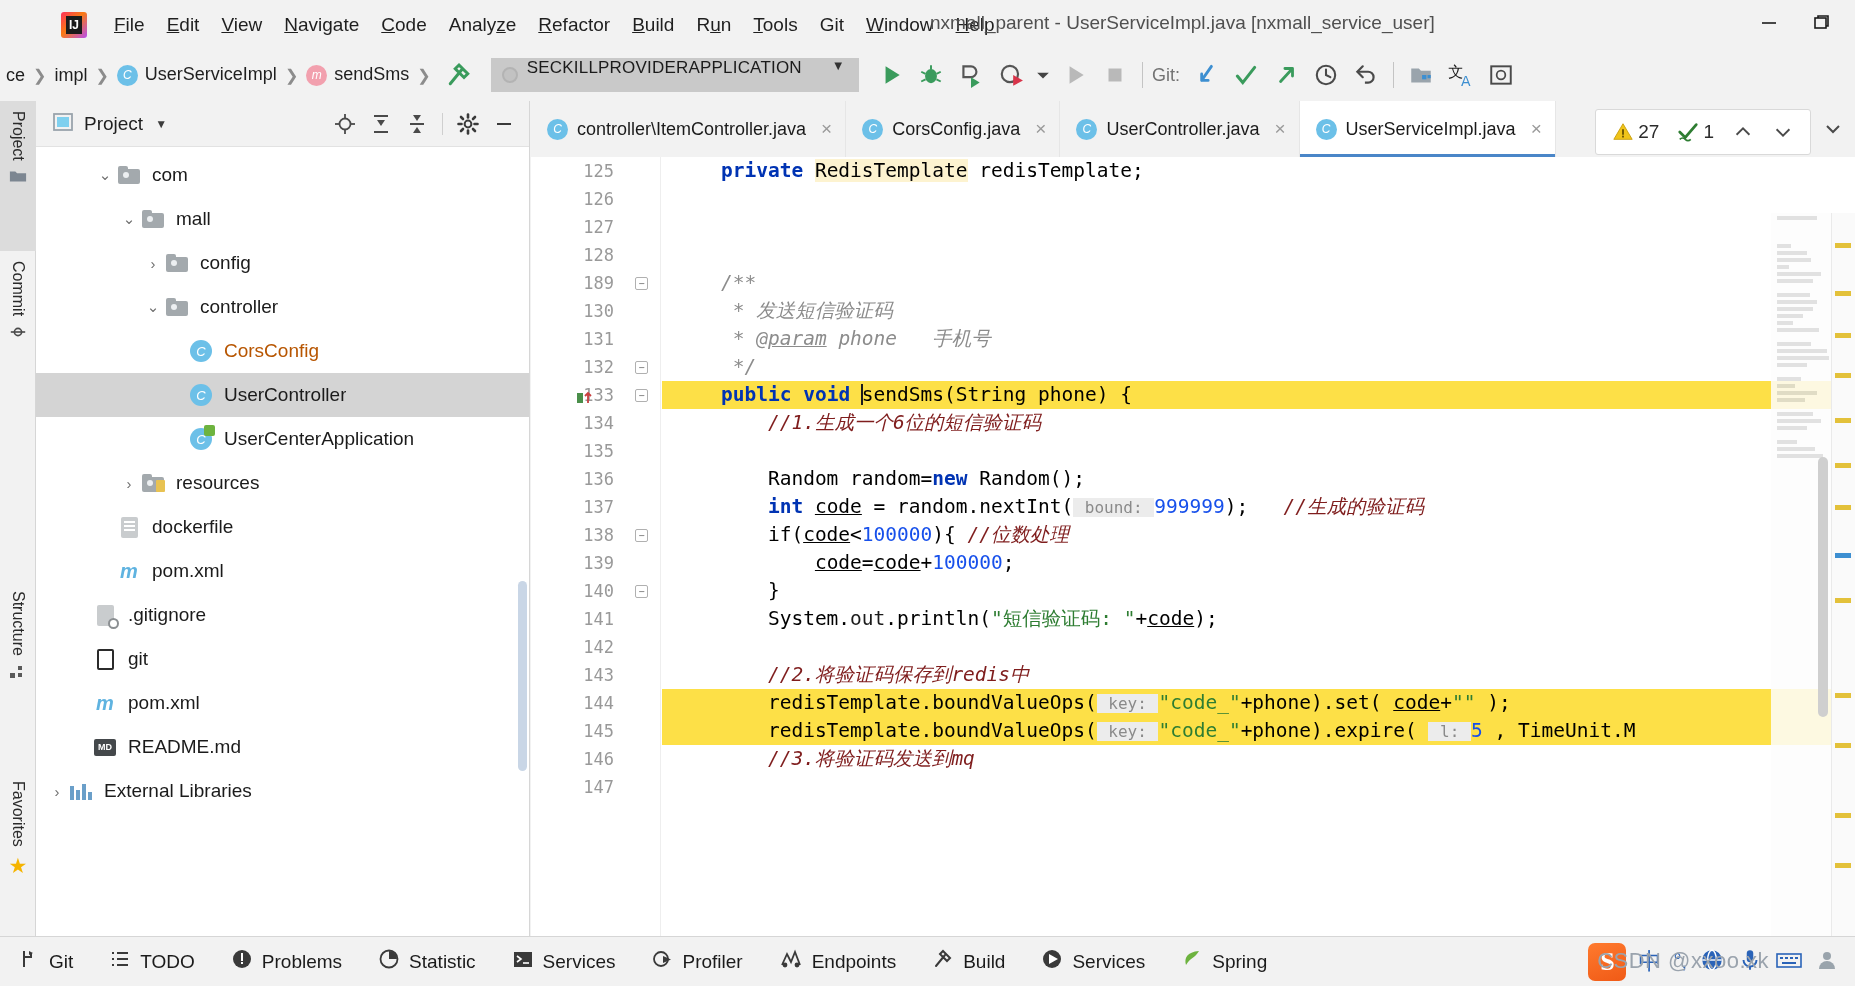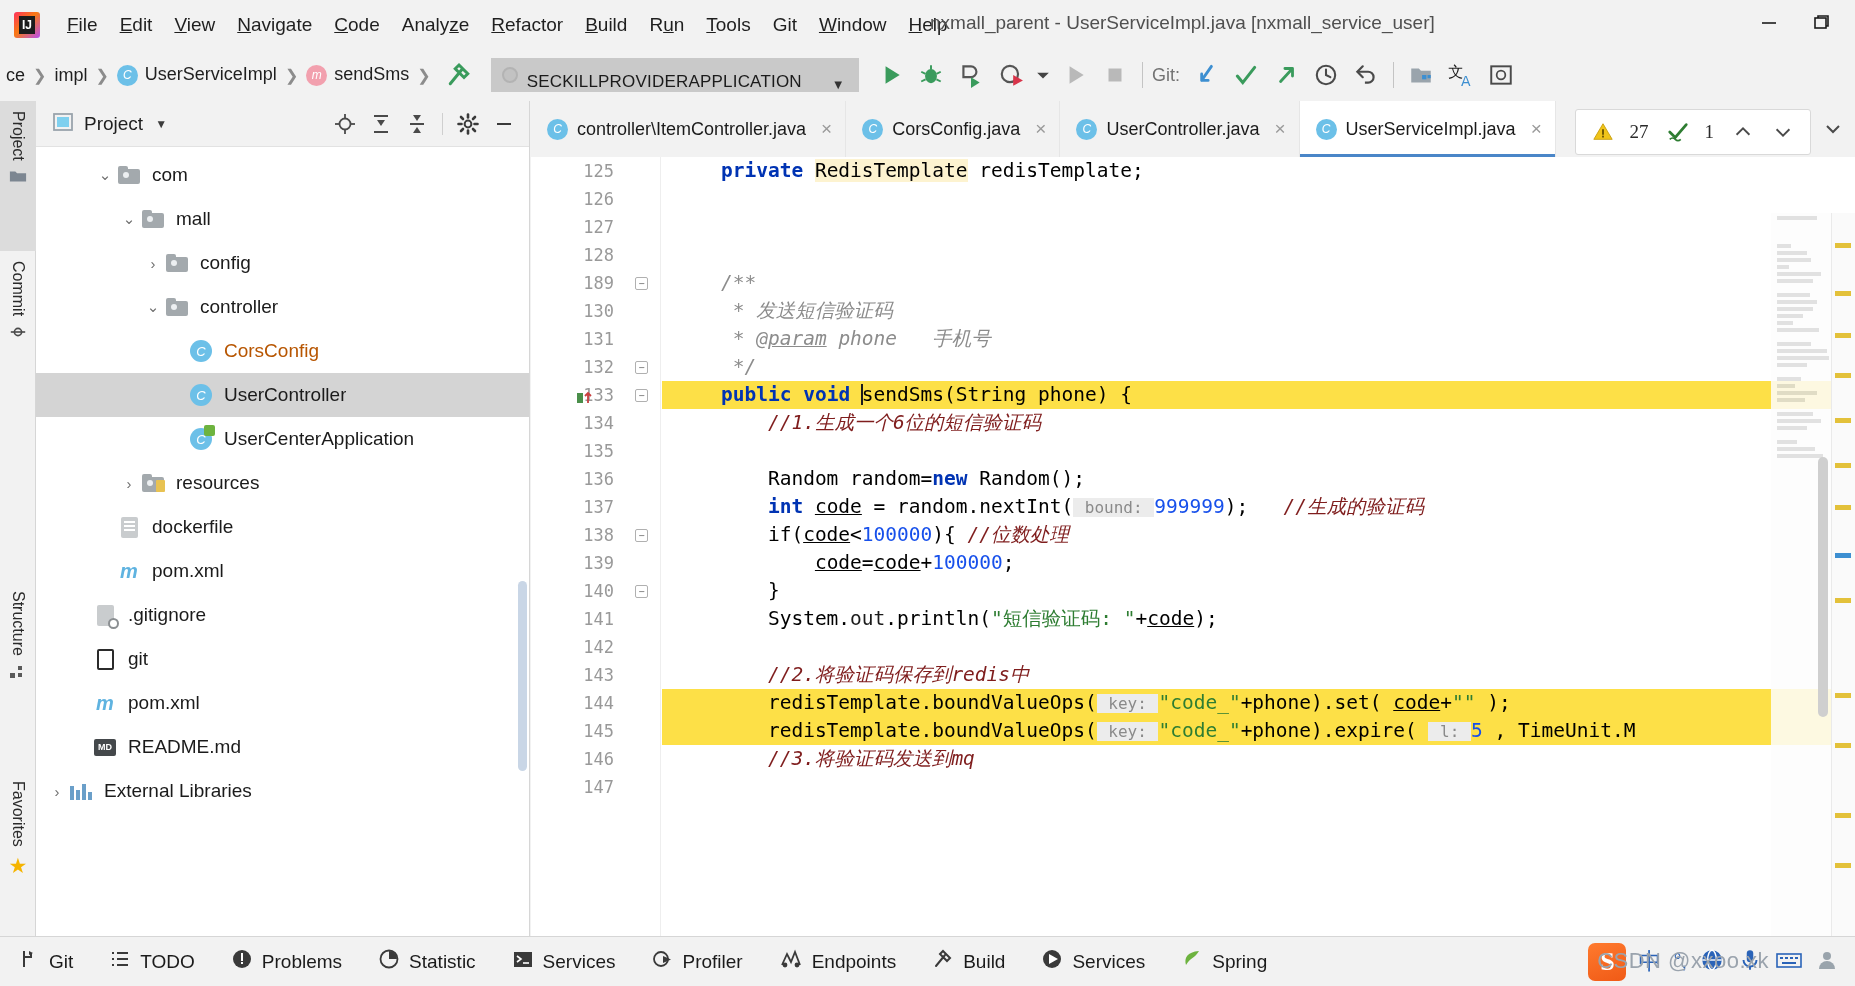--- a/index.html
+++ b/index.html
@@ -8,21 +8,21 @@
     overflow: hidden;
     background: #fff;
     font-family: "Liberation Sans", sans-serif;
     -webkit-font-smoothing: antialiased;
   }
   .app { position: relative; width: 1855px; height: 986px; background: #f2f2f2; }
 
   
   .menubar {
     position: absolute; left: 0; top: 0; width: 1855px; height: 49px;
-    background: #f2f2f2; display: flex; align-items: center;
+    background: #f2f2f2; display: flex; align-items: center; padding-left: 47px;
   }
   .ij-logo {
     width: 26px; height: 26px; margin-left: 14px; margin-right: 16px;
     border-radius: 3px; position: relative; overflow: hidden;
     background: linear-gradient(135deg,#fe315d 0%, #f97a12 45%, #b74ef1 100%);
     flex: none;
   }
   .ij-logo::after {
     content: ""; position: absolute; left: 5px; top: 4px; width: 16px; height: 18px;
     background: #1b1b1b;
@@ -54,21 +54,21 @@
   .crumb { white-space: nowrap; }
   .crumb-sep { color: #8c8c8c; margin: 0 8px; font-size: 16px; }
   .cicon {
     display: inline-flex; width: 21px; height: 21px; border-radius: 50%;
     align-items: center; justify-content: center; color: #fff;
     font-size: 12px; font-style: italic; margin-right: 7px; vertical-align: middle;
   }
   .cicon.cls { background: #6cc0e8; }
   .cicon.mth { background: #f2a0ae; }
   .run-config {
-    display: flex; align-items: flex-end; height: 34px; background: #c9c9c9;
+    display: flex; align-items: flex-start; height: 34px; background: #c9c9c9;
     padding: 0 14px 0 36px; margin-left: 14px; position: relative; min-width: 358px;
     font-size: 17px; color: #1b1b1b; letter-spacing: .2px;
   }
   .run-config .spring-dot {
     position: absolute; left: 11px; top: 9px; width: 16px; height: 16px;
     border-radius: 50%; background: #c2c2c2; border: 2px solid #b3b3b3;
   }
   .run-config .cfg-arrow { margin-left: auto; padding-left: 30px; color: #333; font-size: 13px; }
   .tb-group { display: flex; align-items: center; gap: 4px; margin-left: 14px; }
   .tb-btn { width: 36px; height: 36px; display: flex; align-items: center; justify-content: center; }
@@ -187,21 +187,21 @@
     display: inline-block; width: 2px; height: 21px; background: #1b1b1b;
     vertical-align: -4px; margin: 0 -1px;
   }
 
   
   .inspect {
     position: absolute; right: 44px; top: 8px; height: 46px; background: #fff;
     border: 1px solid #d9d9d9; border-radius: 3px; display: flex; align-items: center;
     padding: 0 10px; gap: 6px; font-size: 19px; color: #2b2b2b; z-index: 5;
   }
-  .insp-item { display: flex; align-items: center; gap: 16px; padding: 0 6px; font-family: Liberation Serif, serif; }
+  .insp-item { display: flex; align-items: center; gap: 4px; padding: 0 6px; }
 
   
   .markerbar {
     position: absolute; right: 0; top: 56px; width: 24px; bottom: 0;
     background: #fafafa; border-left: 1px solid #eaeaea;
   }
   .mark { position: absolute; right: 4px; width: 16px; height: 5px; }
   .scroll-thumb {
     position: absolute; right: 27px; width: 10px; background: #cfcfcf; border-radius: 5px;
   }

